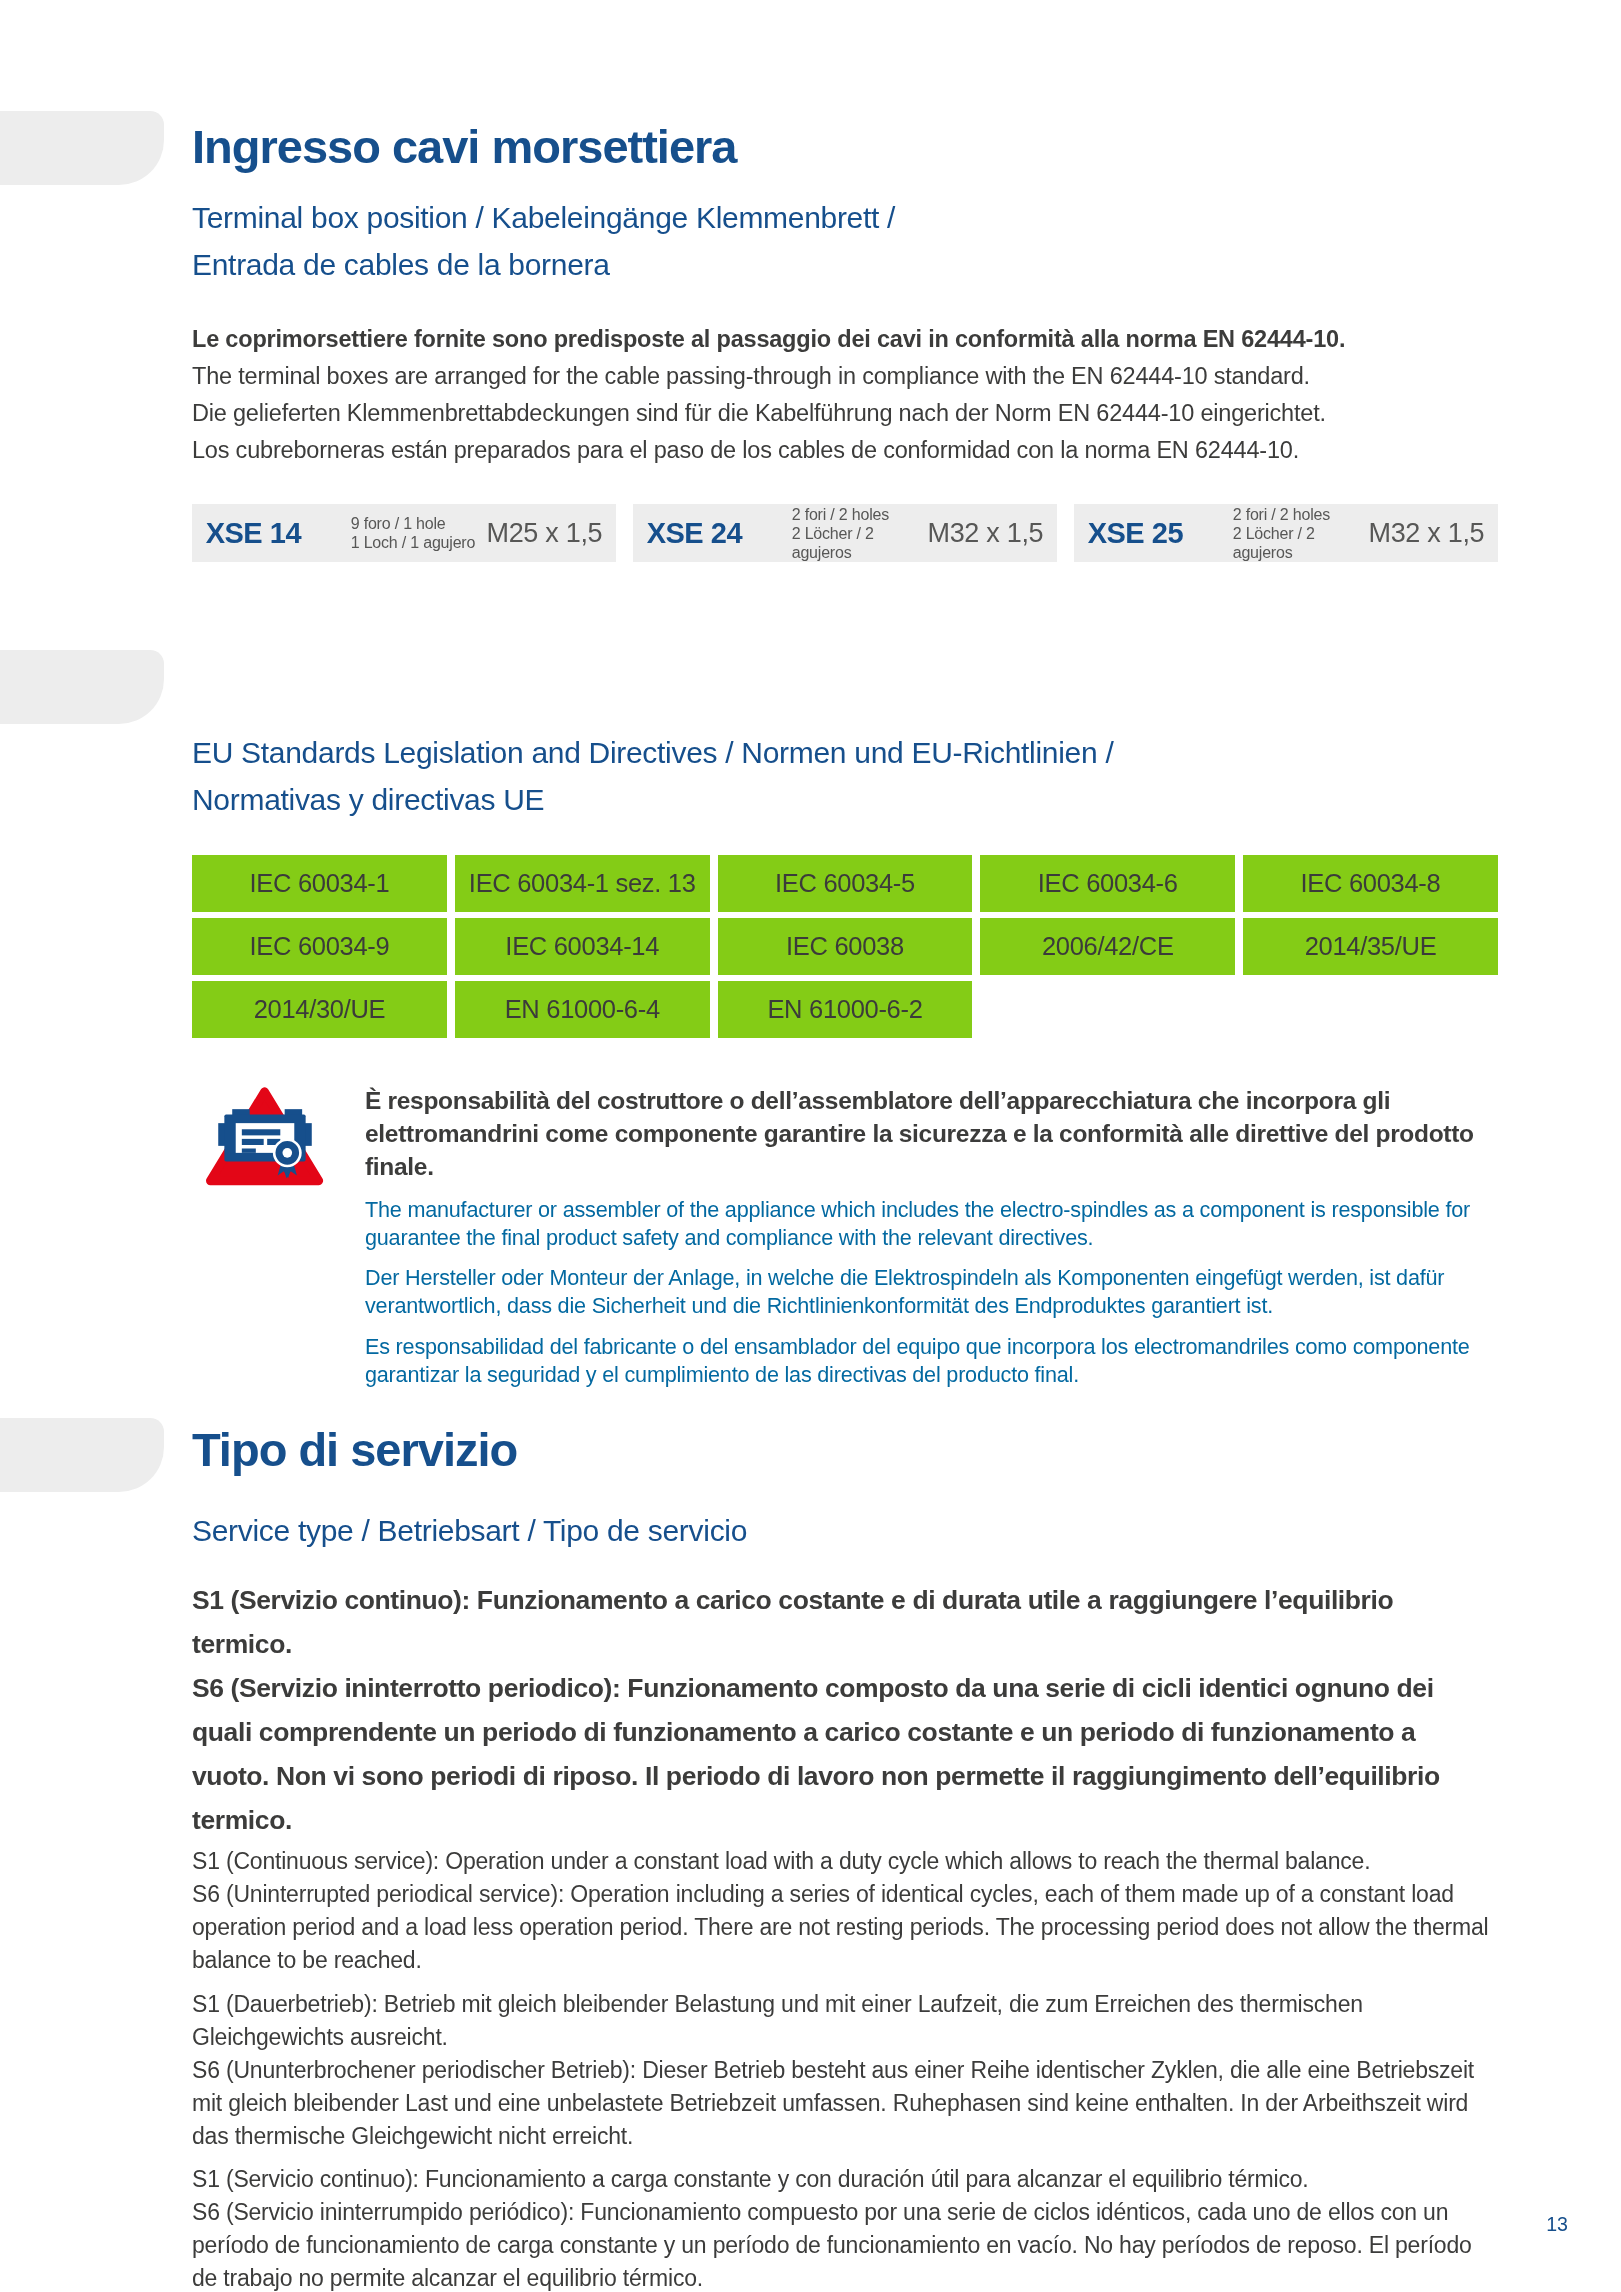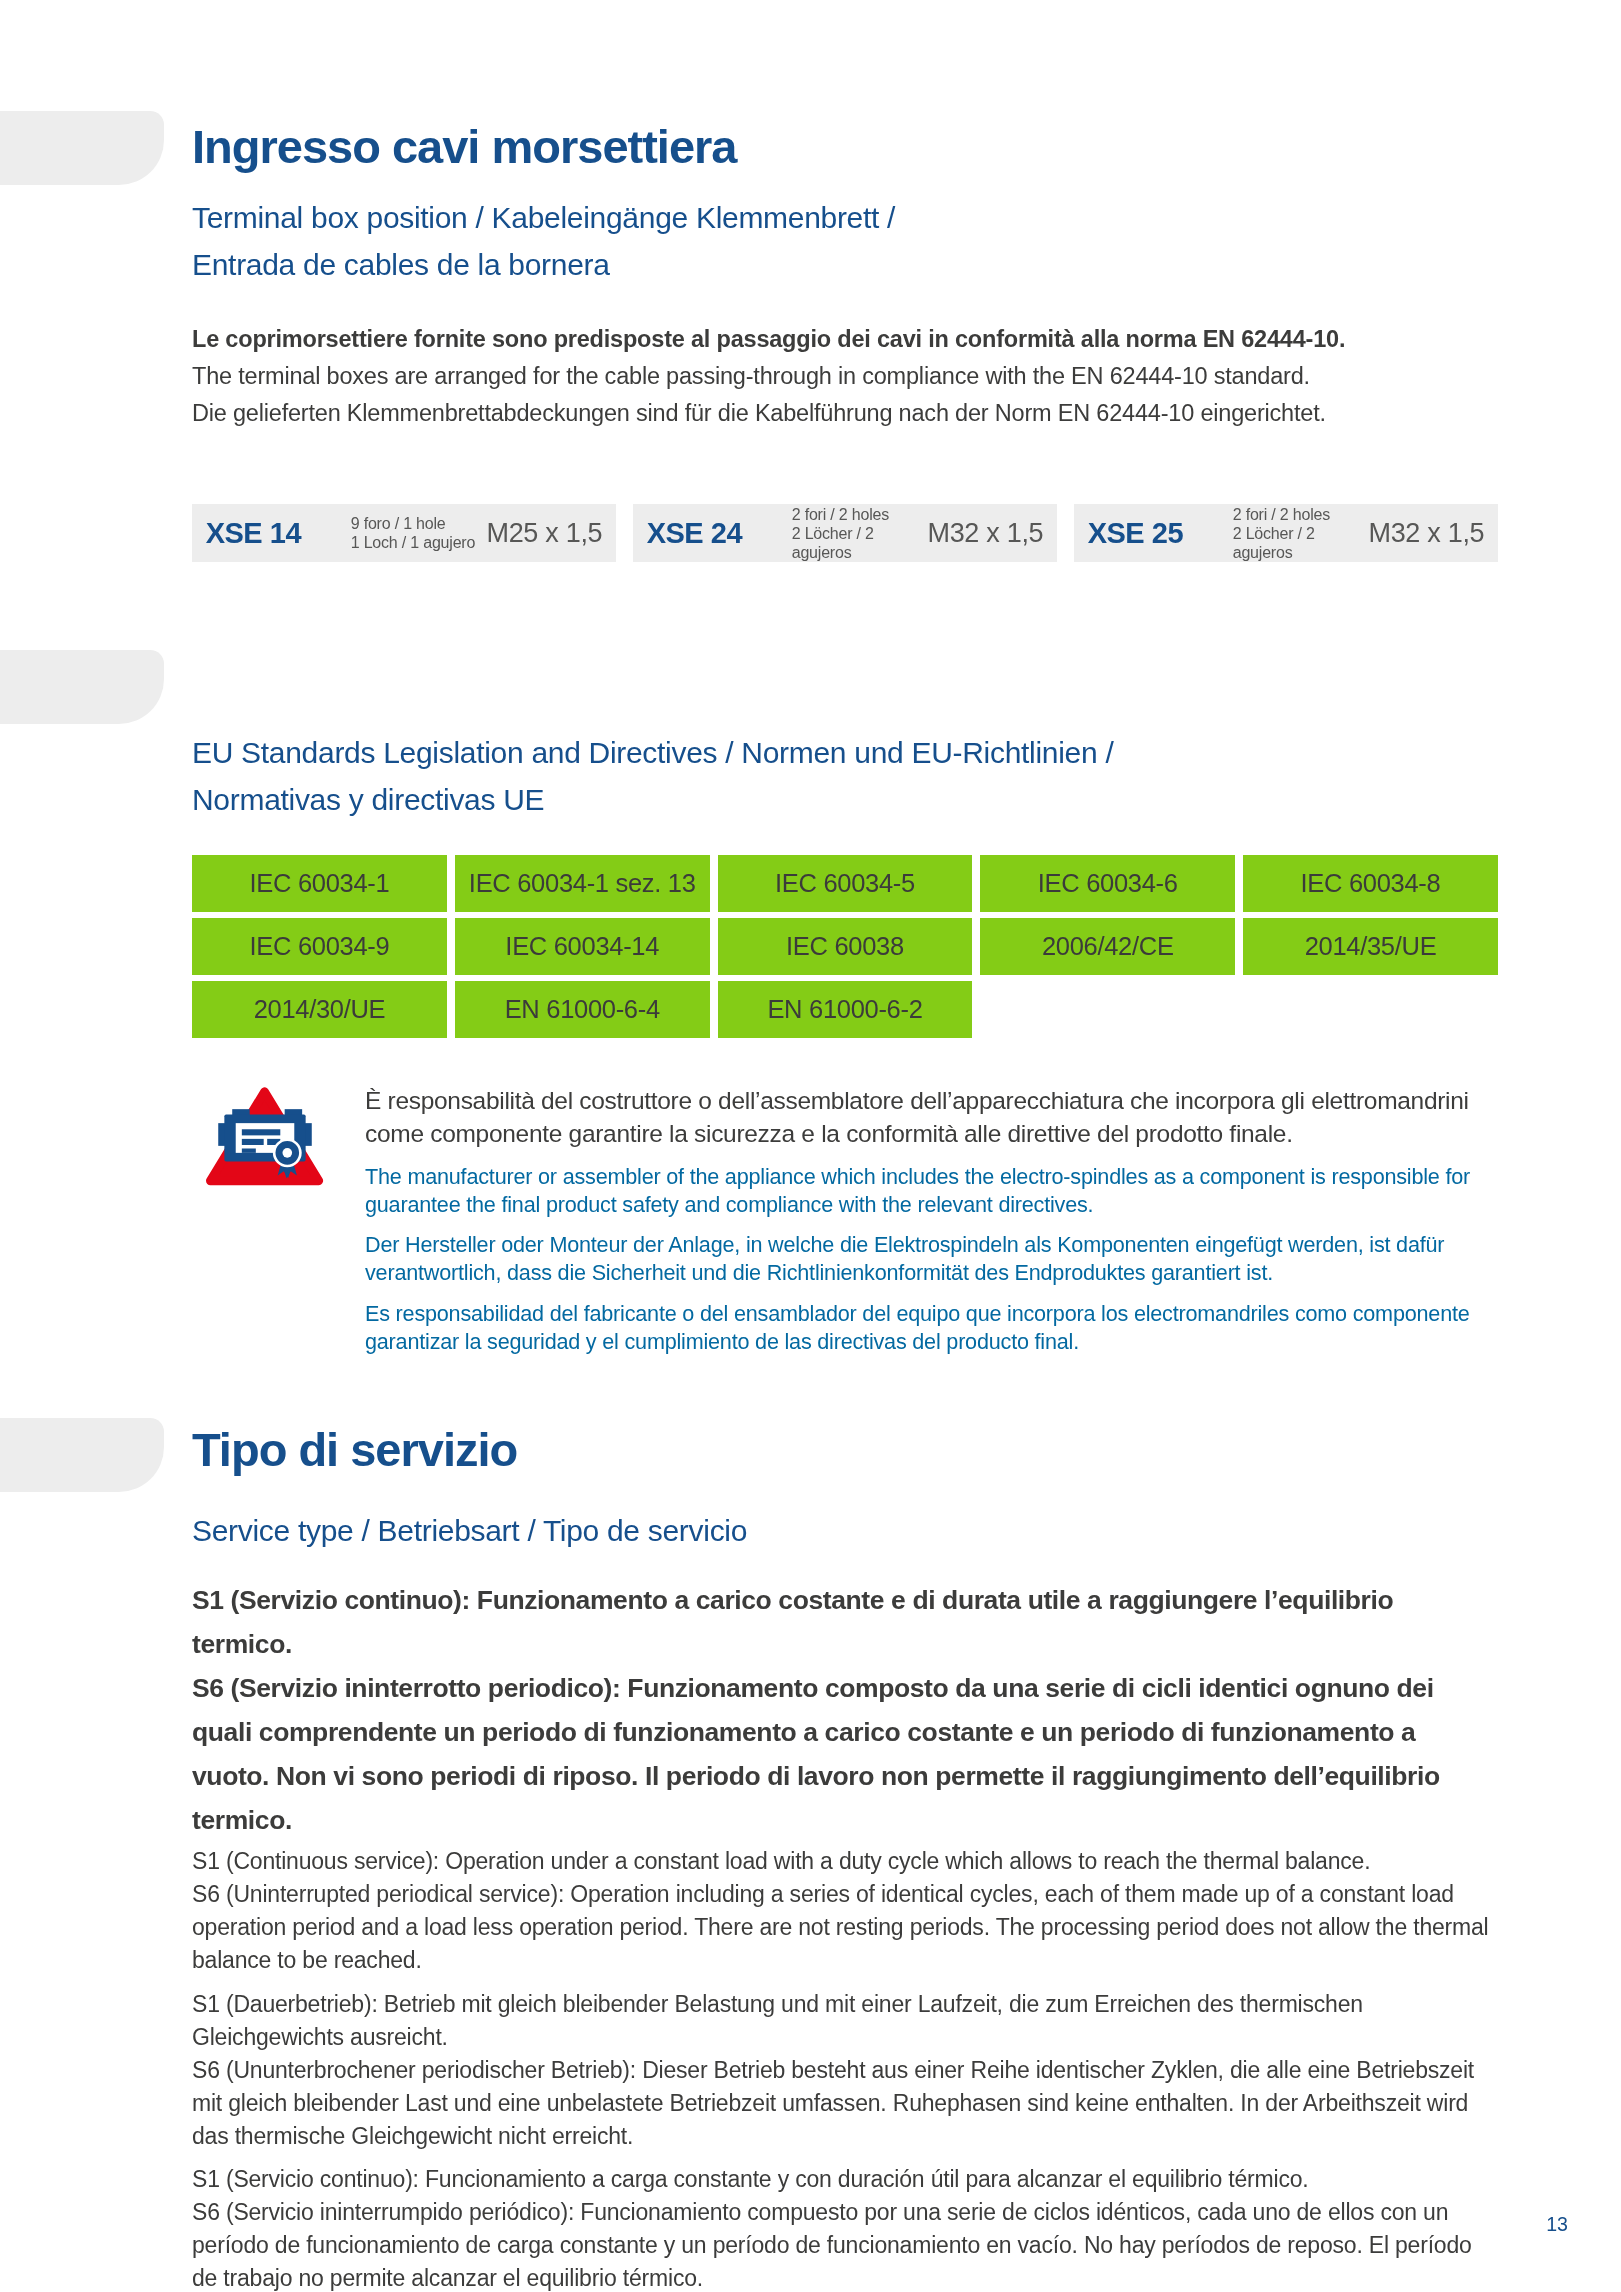--- a/index.html
+++ b/index.html
@@ -45,21 +45,21 @@
     display:grid;grid-template-columns:repeat(5,1fr);
     gap:5.9px 7.8px;
   }
   .std-cell{
     background:#84cc16;height:57px;
     display:flex;align-items:center;justify-content:center;
     font-size:25.5px;color:#3b3b3a;letter-spacing:-0.3px;white-space:nowrap;
   }
   .note-icon{position:absolute;left:206px;top:1084px;width:118px;height:108px;}
   .note-text{position:absolute;left:365px;top:1084px;width:1135px;}
-  .note-it{font-size:24.5px;font-weight:normal;line-height:33px;color:#3c3c3b;letter-spacing:-0.3px;}
+  .note-it{font-size:24.5px;font-weight:bold;line-height:33px;color:#3c3c3b;letter-spacing:-0.3px;}
   .note-p{font-size:21.6px;line-height:28px;color:#0369a1;margin-top:12.7px;letter-spacing:-0.2px;}
   .svc-it{font-size:26.5px;font-weight:bold;line-height:44px;color:#3c3c3b;letter-spacing:-0.4px;}
   .svc-p{font-size:23px;line-height:33px;color:#3c3c3b;letter-spacing:-0.2px;margin-top:10.8px;}
   .page-num{
     position:absolute;left:1509px;top:2213px;width:59px;text-align:right;
     font-size:19.6px;color:#164f8c;
   }
 </style>
 </head>
 <body>
@@ -72,20 +72,21 @@
 
   <div class="abs h1" style="top:120px">Ingresso cavi morsettiera</div>
   <div class="abs subtitle" style="top:194px">
     <div>Terminal box position / Kabeleingänge Klemmenbrett /</div>
     <div>Entrada de cables de la bornera</div>
   </div>
   <div class="abs intro" style="top:321px">
     <div class="b">Le coprimorsettiere fornite sono predisposte al passaggio dei cavi in conformità alla norma EN 62444-10.</div>
     <div>The terminal boxes are arranged for the cable passing-through in compliance with the EN 62444-10 standard.</div>
     <div>Die gelieferten Klemmenbrettabdeckungen sind für die Kabelführung nach der Norm EN 62444-10 eingerichtet.</div>
+    <div>Los cubreborneras están preparados para el paso de los cables de conformidad con la norma EN 62444-10.</div>
   </div>
 
   <div class="abs xse-row" style="top:504px">
 
       <div class="xse-cell">
         <span class="xse-name">XSE 14</span>
         <span class="xse-holes">
           <span>9 foro / 1 hole</span>
           <span>1 Loch / 1 agujero</span>
         </span>

